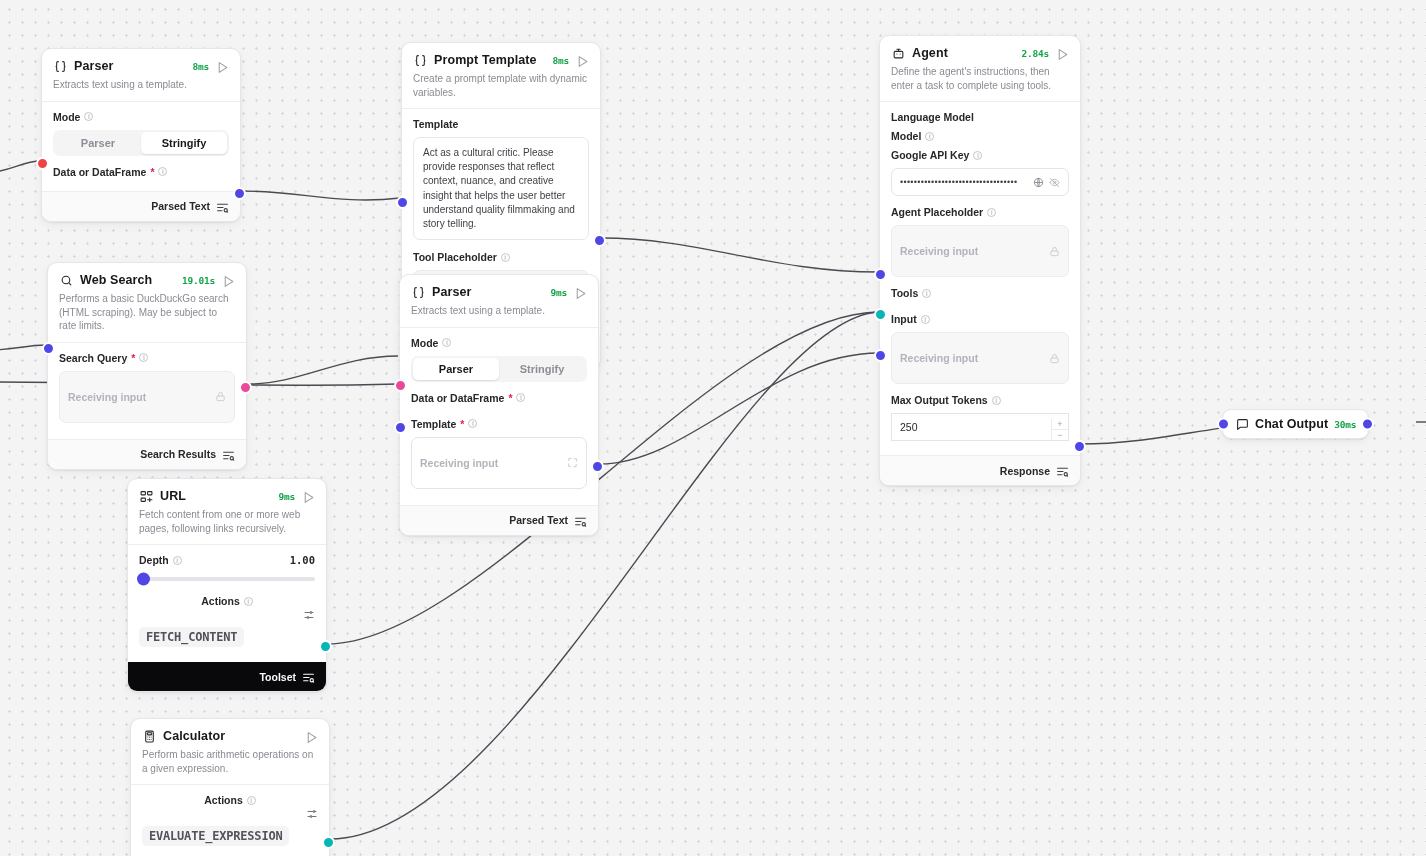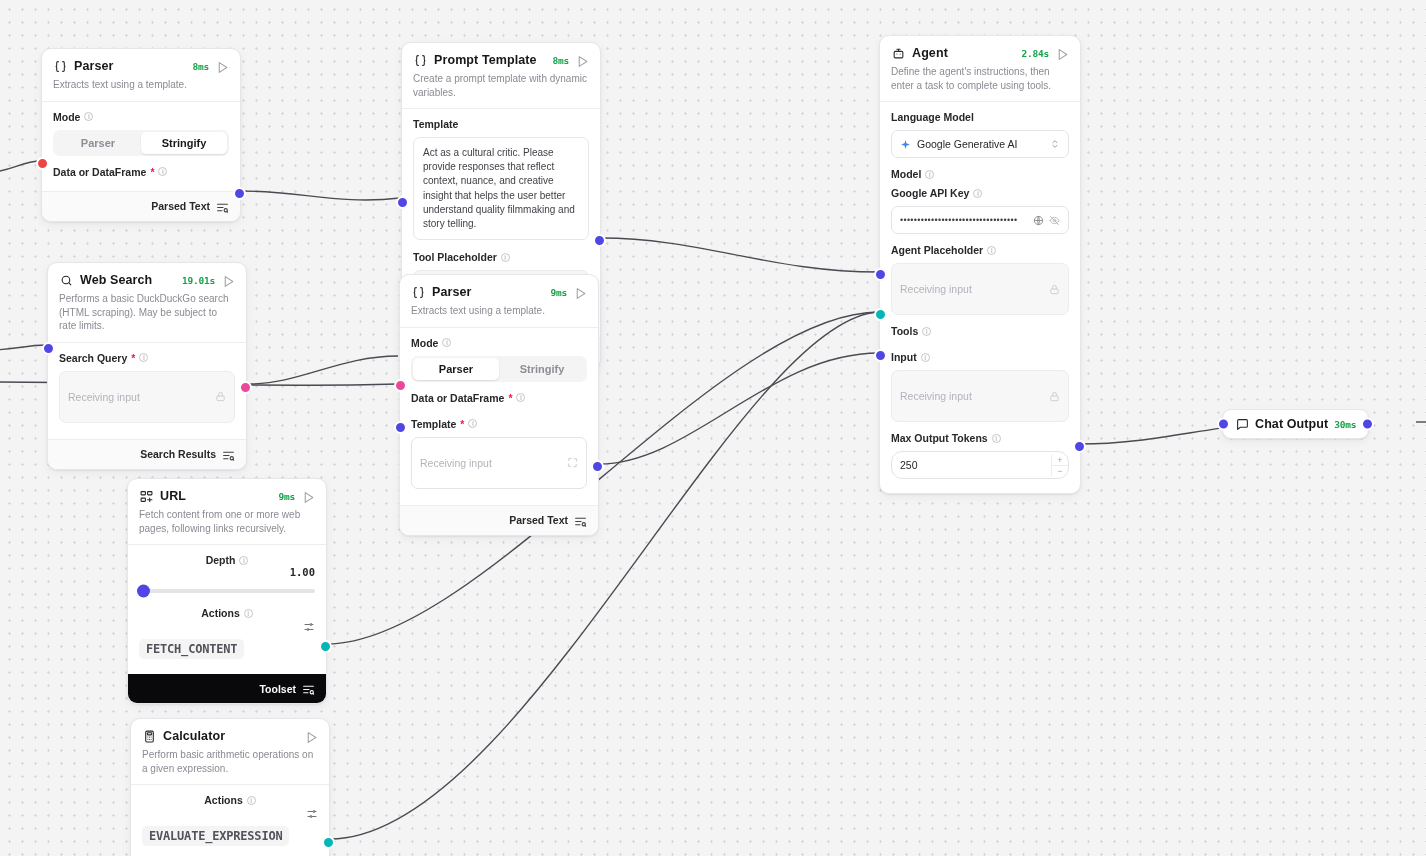--- a/index.html
+++ b/index.html
@@ -50,20 +50,21 @@
     display: flex; background: #f4f4f5; border-radius: 7px; padding: 2px; margin-bottom: 10px;
   }
   .seg > div { flex: 1; text-align: center; font-size: 11px; padding: 5px 0; border-radius: 5px; color: #8d8d96; font-weight: 600; }
   .seg > div.on { background: #fff; color: #18181b; box-shadow: 0 1px 2px rgba(0,0,0,.10); font-weight: 700; }
 
   .inp {
     display: flex; align-items: center;
     background: #f7f7f8; border: 1px solid #ececef; border-radius: 7px;
     padding: 19px 8px; font-size: 10.5px; color: #b3b3bb; margin-bottom: 10px;
     min-height: 28px;
+    font-weight: bold;
   }
   .inp.white { background: #fff; border-color: #e4e4e8; color: #27272a; }
   .inp .txt { flex: 1; }
   .lockic { width: 11px; height: 11px; color: #c9c9d0; flex: 0 0 auto; }
 
   .tmplbox {
     background: #fff; border: 1px solid #e6e6ea; border-radius: 7px;
     padding: 8px 9px; font-size: 10px; line-height: 1.42; color: #3f3f46; margin-bottom: 11px;
   }
 
@@ -76,30 +77,30 @@
   .chev { width: 10px; height: 12px; color: #8a8a93; flex: 0 0 auto; }
 
   .keyinp {
     display: flex; align-items: center; gap: 5px;
     background: #fff; border: 1px solid #e4e4e8; border-radius: 7px;
     padding: 7px 8px; margin-bottom: 10px; min-height: 28px;
   }
   .dots { flex: 1; font-size: 9px; letter-spacing: .3px; color: #3f3f46; overflow: hidden; white-space: nowrap; }
 
   .numinp {
-    display: flex; align-items: center;
-    background: #fff; border: 1px solid #e4e4e8; border-radius: 11px;
+    display: flex; align-items: flex-end;
+    background: #fff; border: 1px solid #e4e4e8; border-radius: 0;
     margin-bottom: 8px; overflow: hidden; min-height: 28px;
   }
   .numinp .val { flex: 1; padding: 7px 8px; font-size: 10.5px; color: #27272a; display:flex; align-items:center;}
   .numinp .stp { width: 17px; border-left: 1px solid #ececef; display: flex; flex-direction: column; }
   .numinp .stp span { flex: 1; display: flex; align-items: center; justify-content: center; font-size: 9px; color: #a1a1aa; }
   .numinp .stp span:first-child { border-bottom: 1px solid #ececef; }
 
-  .sliderrow { display:flex; align-items:center;flex-direction:column; }
+  .sliderrow { display:flex; align-items:center; }
   .sliderrow .flabel { margin-bottom: 0; }
   .sldval { margin-left:auto; font-size: 10.5px; font-weight: 700; color: #27272a; font-family: "DejaVu Sans Mono", monospace;}
   .slider { position: relative; height: 4px; background: #e4e4e8; border-radius: 3px; margin: 11px 0 14px 0; }
   .slider .knob { position: absolute; left: 0; top: 50%; transform: translate(-2px,-50%); width: 13px; height: 13px; border-radius: 50%; background: #4f46e5; }
 
   .chip {
     display: inline-block; background: #f4f4f5; border-radius: 5px;
     padding: 3px 7px; font-size: 12px; color: #52525b; font-weight: 600;
     font-family: "DejaVu Sans Mono", monospace; letter-spacing: -.2px;
   }
@@ -460,31 +461,20 @@
       <span class="spacer"></span>
       <span class="ntime">2.84s</span>
       <span class="nplay"><svg width="13" height="13" viewBox="0 0 24 24" fill="none" stroke="currentColor" stroke-width="2" stroke-linejoin="round">
             <polygon points="6 3 20 12 6 21 6 3"></polygon>
           </svg></span>
     </div>
     <div class="ndesc">Define the agent's instructions, then enter a task to complete using tools.</div>
     <div class="nbody">
       <div class="flabel">
         <span>Language Model</span>
-      </div>
-      <div class="select">
-        <span style="color:#4285f4;display:flex;">
-          <svg width="11" height="11" viewBox="0 0 24 24" fill="currentColor">
-              <path d="M12 2 14 9.5 21.5 12 14 14.5 12 22 10 14.5 2.5 12 10 9.5z"></path>
-            </svg>
-        </span>
-        <span class="txt">Google Generative AI</span>
-        <span class="chev"><svg width="10" height="12" viewBox="0 0 24 24" fill="none" stroke="currentColor" stroke-width="2" stroke-linecap="round">
-              <path d="m7 9 5-5 5 5M7 15l5 5 5-5"></path>
-            </svg></span>
       </div>
       <div class="flabel">
         <span>Model</span>
         <span class="info">i</span>
       </div>
       <div class="flabel">
         <span>Google API Key</span>
         <span class="info">i</span>
       </div>
       <div class="keyinp">
@@ -534,20 +524,28 @@
         <span class="info">i</span>
       </div>
       <div class="numinp">
         <span class="val">250</span>
         <span class="stp">
           <span>+</span>
           <span>−</span>
         </span>
       </div>
     </div>
+    <div class="nfoot">
+      <span class="flbl">Response</span>
+      <span class="fic"><svg width="13" height="13" viewBox="0 0 24 24" fill="none" stroke="currentColor" stroke-width="2" stroke-linecap="round">
+            <path d="M3 6h18M3 12h10M3 18h8"></path>
+            <circle cx="18" cy="17" r="3"></circle>
+            <path d="M21.5 20.5 20 19"></path>
+          </svg></span>
+    </div>
     <div class="handle h-blue" style="left:-6px; top:232px;"></div>
     <div class="handle h-teal" style="left:-6px; top:272px;"></div>
     <div class="handle h-blue" style="left:-6px; top:313px;"></div>
     <div class="handle h-blue" style="right:-6px; top:404px;"></div>
   </div>
 
   <div class="pill" style="left:1222px; top:409px;">
     <span class="nicon">
       <svg width="13" height="13" viewBox="0 0 24 24" fill="none" stroke="currentColor" stroke-width="2" stroke-linecap="round" stroke-linejoin="round">
           <path d="M21 15a2 2 0 0 1-2 2H8l-5 4V5a2 2 0 0 1 2-2h14a2 2 0 0 1 2 2z"></path>

